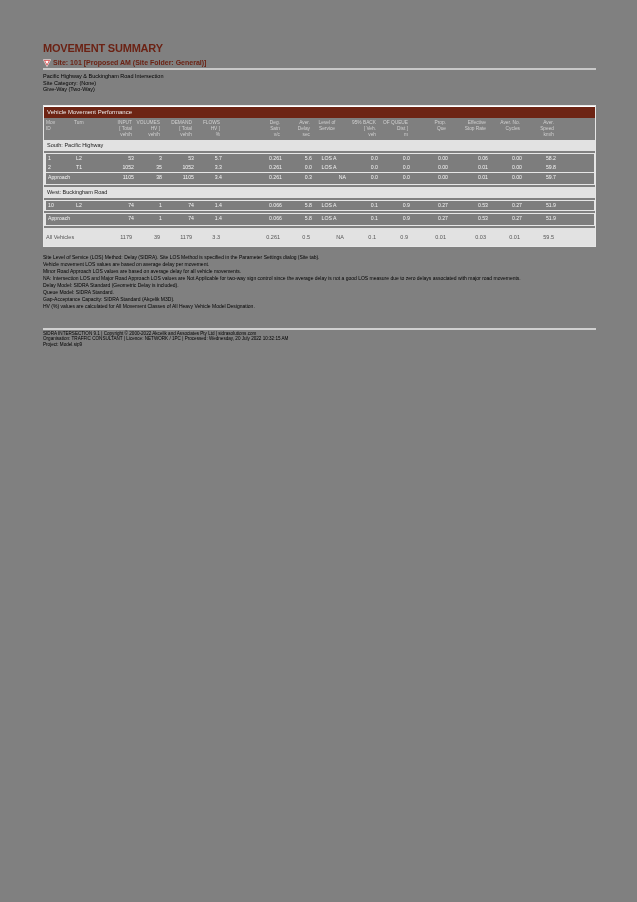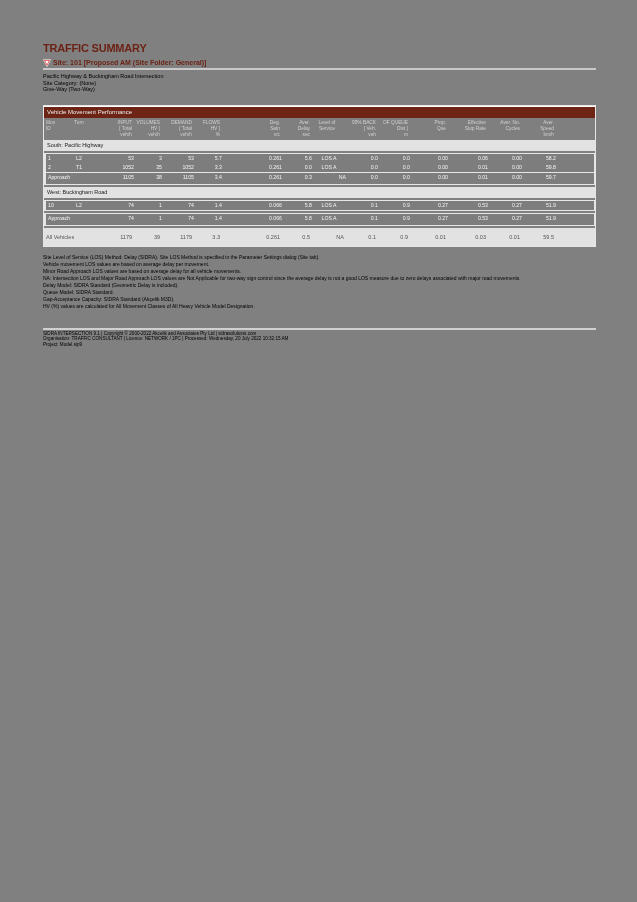--- a/index.html
+++ b/index.html
@@ -27,21 +27,21 @@
   .rowgroup .row.total { border-top:1px solid #e6e6e6; height:11px; line-height:9px; }
   .allveh { background:#e2e2e2; color:#555; height:18px; line-height:18px; font-size:5.5px; }
   .notes { font-size:5px; line-height:7px; color:#000; margin-top:7px; }
   .footer-rule { height:2px; background:#d0d0d0; margin-top:18px; }
   .footer { font-size:4.6px; line-height:5.6px; color:#000; margin-top:1px; }
 </style>
 </head>
 <body>
 
 <div class="page">
-  <h1 class="title">TRAFFIC SUMMARY</h1>
+  <h1 class="title">MOVEMENT SUMMARY</h1>
   <div class="subtitle">
     <svg class="yield-icon" viewBox="0 0 10 10">
       <polygon points="0.5,0.8 9.5,0.8 5,9.5" fill="#d03030" stroke="#fff" stroke-width="0.8"></polygon>
       <polygon points="2.6,2.2 7.4,2.2 5,6.8" fill="#fff"></polygon>
     </svg>
     <span>Site: 101 [Proposed AM (Site Folder: General)]</span>
   </div>
   <div class="rule"></div>
   <div class="siteinfo">
     <div>Pacific Highway &amp; Buckingham Road Intersection</div>

